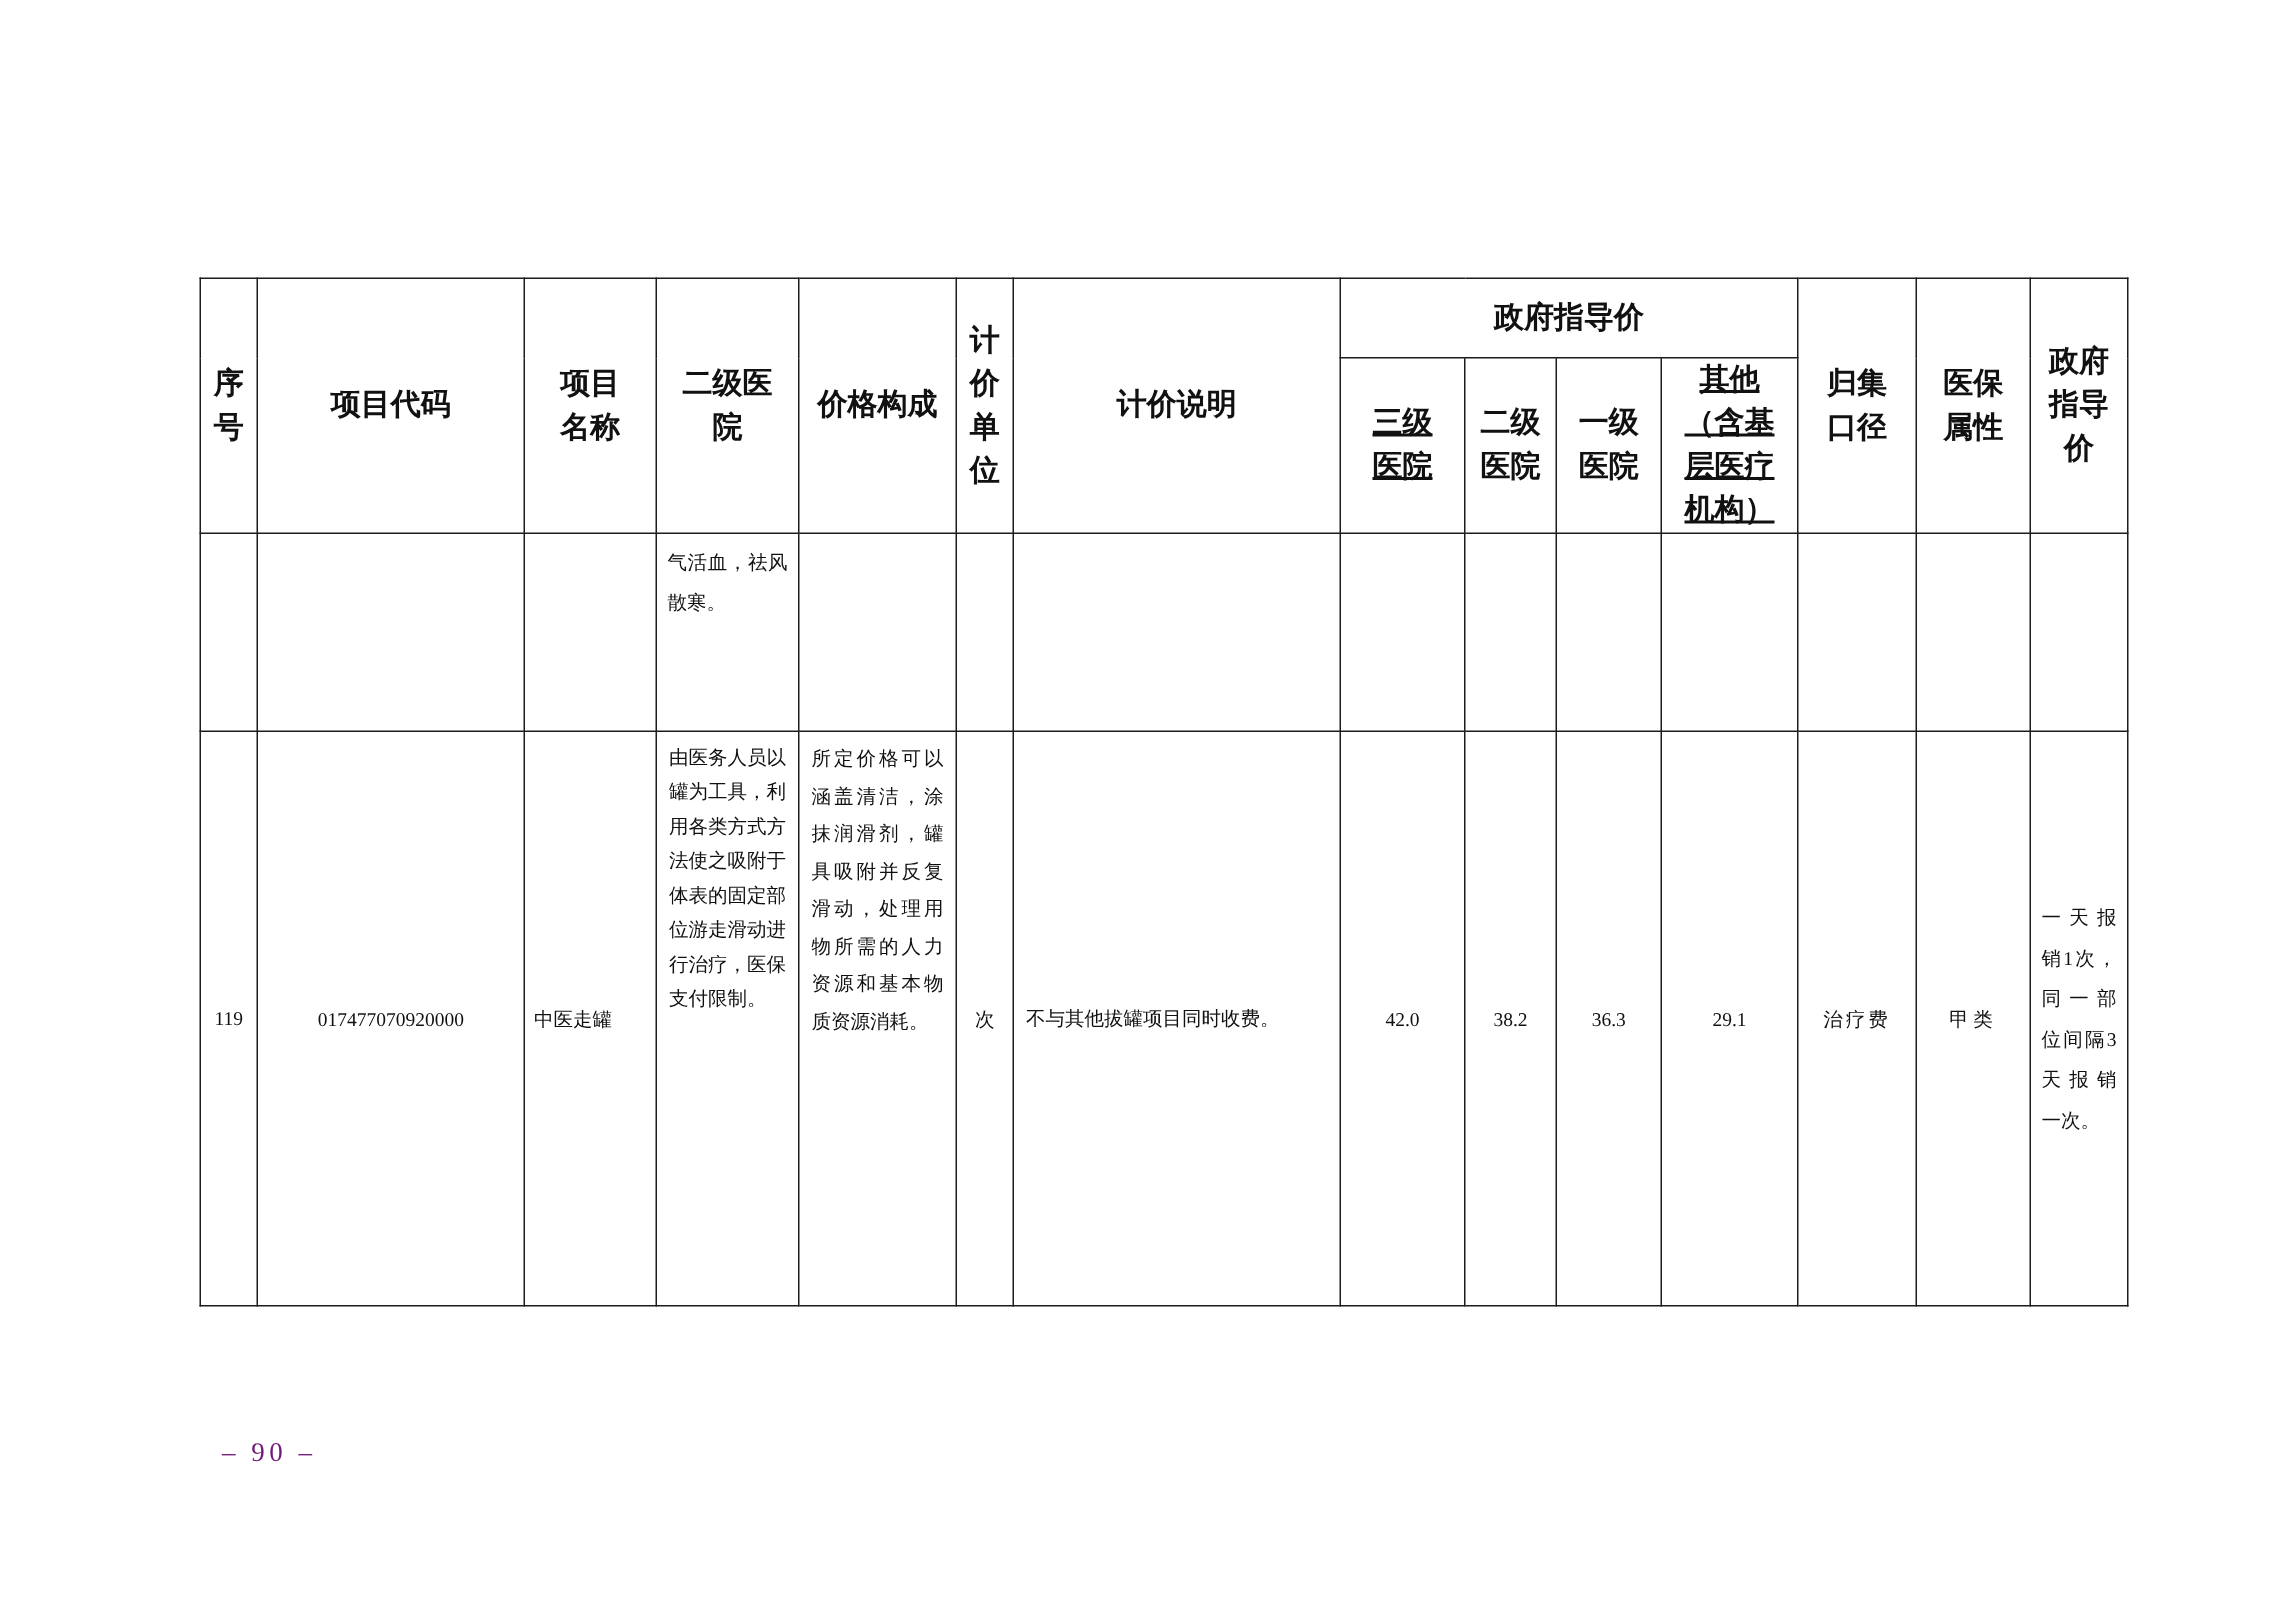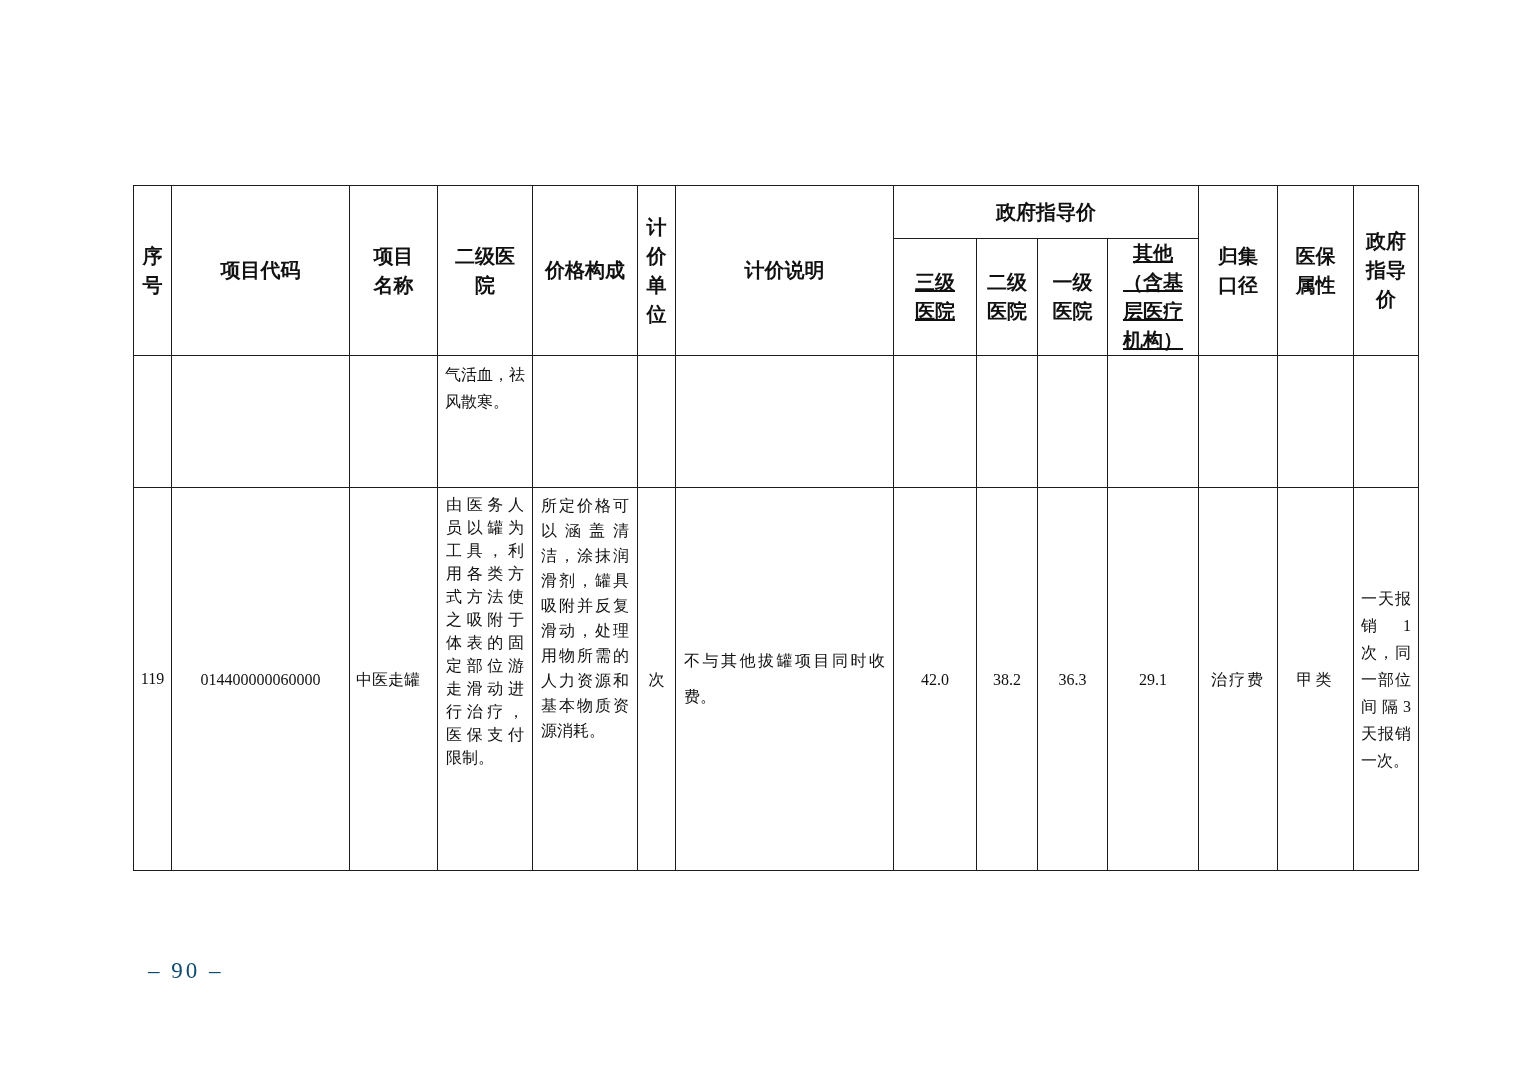--- a/index.html
+++ b/index.html
@@ -27,21 +27,21 @@
     font-family:"Liberation Sans","DejaVu Sans",sans-serif;
     font-weight:bold;
     font-size:20px;
     line-height:29px;
     text-align:center;
     vertical-align:middle;
     padding:0 4px;
     color:#111;
   }
   .price-table td{
-    font-size:16px;
+    font-size:13px;
     line-height:25px;
     text-align:center;
     vertical-align:middle;
     padding:4px 6px;
     font-family:Liberation Serif, serif;
   }
   tr.h1{height:53px;}
   tr.h2{height:117px;}
   tr.r-cont{height:132px;}
   tr.r-main{height:383px;}
@@ -63,23 +63,23 @@
   td.svc{text-align:justify;text-justify:inter-ideograph;vertical-align:top;padding:5px 8px;line-height:23px;}
   td.svc-cont{text-align:justify;text-justify:inter-ideograph;vertical-align:top;padding:5px 7px;line-height:27px;}
   td.comp{text-align:justify;text-justify:inter-ideograph;vertical-align:top;padding:5px 8px;line-height:25px;margin-top:35px;}
   td.note{text-align:justify;text-justify:inter-ideograph;padding:6px 8px;line-height:36px;}
   td.cat{letter-spacing:2px;}
   td.attr{letter-spacing:3px;}
   td.limit{text-align:justify;text-justify:inter-ideograph;padding:6px 7px;line-height:27px;}
 
   .page-number{
     position:absolute;left:148px;top:958px;
-    font-size:23px;
+    font-size:18px;
     letter-spacing:3px;
-    color:#0c4a6e;
+    color:#701a75;
   }
 </style>
 </head>
 <body>
 
 <div class="page">
 
   <table class="price-table">
     <colgroup>
       <col style="width:38px">
@@ -130,21 +130,21 @@
         <td></td>
         <td></td>
         <td></td>
         <td></td>
         <td class="cat"></td>
         <td class="attr"></td>
         <td class="limit"></td>
       </tr>
       <tr class="r-main">
         <td class="serial">119</td>
-        <td>014400000060000</td>
+        <td>017477070920000</td>
         <td class="name">中医走罐</td>
         <td class="svc">由医务人员以罐为工具，利用各类方式方法使之吸附于体表的固定部位游走滑动进行治疗，医保支付限制。</td>
         <td class="comp">所定价格可以涵盖清洁，涂抹润滑剂，罐具吸附并反复滑动，处理用物所需的人力资源和基本物质资源消耗。</td>
         <td>次</td>
         <td class="note">不与其他拔罐项目同时收费。</td>
         <td>42.0</td>
         <td>38.2</td>
         <td>36.3</td>
         <td>29.1</td>
         <td class="cat">治疗费</td>

